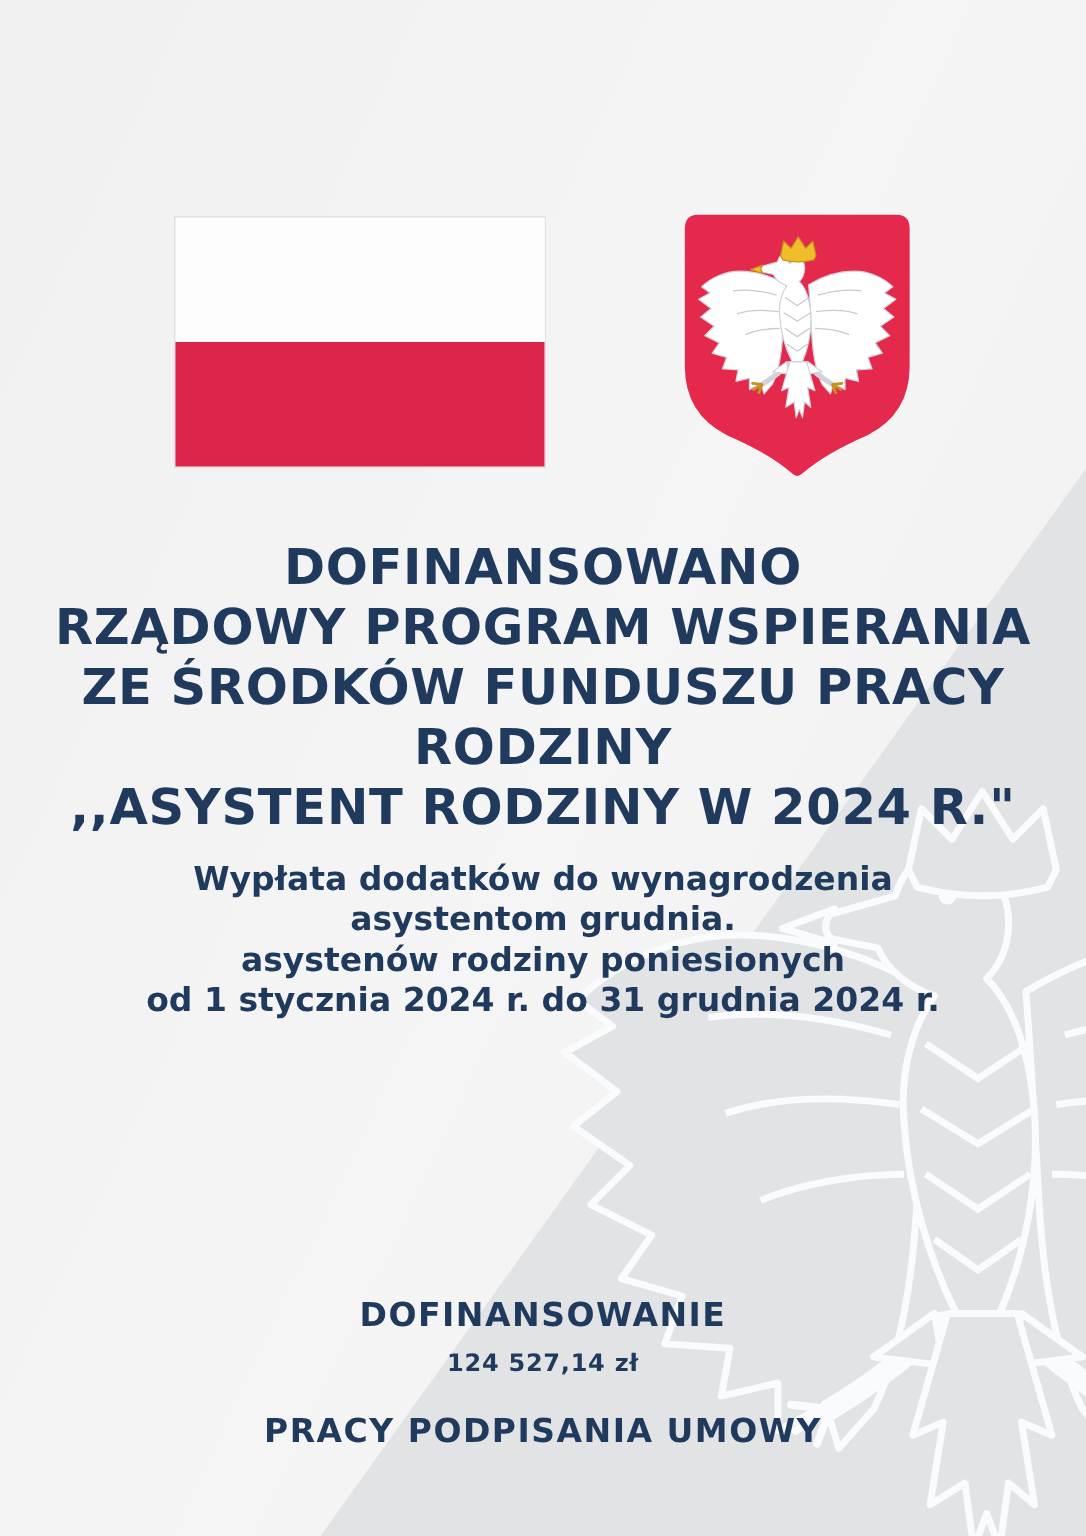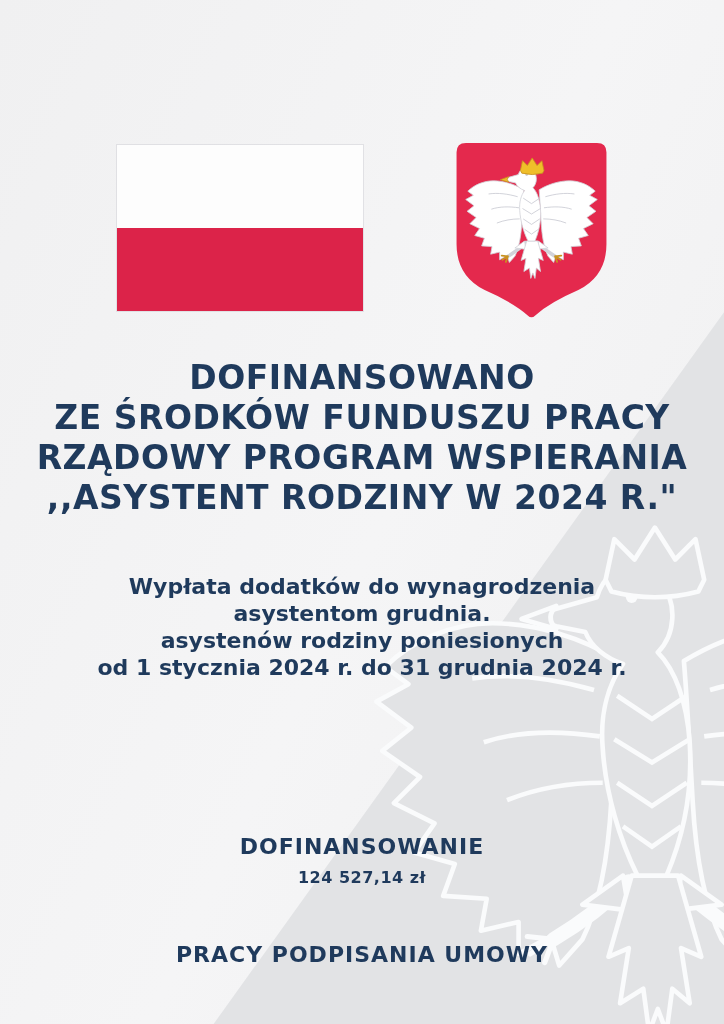--- a/index.html
+++ b/index.html
@@ -66,21 +66,21 @@
     font-size:33px;
     line-height:40px;
     letter-spacing:.5px;
   }
   .desc{
     top:551px;
     font-size:22px;
     line-height:27px;
   }
   .title span,.desc span{display:block;}
-  .funding{top:834px;}
+  .funding{top:865px;}
   .funding-label{
     font-size:22px;
     letter-spacing:1px;
   }
   .funding-amount{
     margin-top:9px;
     font-size:16px;
     letter-spacing:.5px;
   }
   .signing{top:942px;}
@@ -140,22 +140,23 @@
     <div class="flag-red"></div>
   </div>
 
   <svg class="coat-svg" viewBox="0 0 160 190" aria-hidden="true">
     <path fill="#e4294d" d="M10,0 L150,0 Q160,0 160,10 L160,108 Q160,142 130,157 Q100,170 84,184 Q80,188 76,184 Q60,170 30,157 Q0,142 0,108 L0,10 Q0,0 10,0 Z"></path>
     <use href="#eagle-sym" x="3" y="13" width="154" height="170"></use>
   </svg>
 
   <h1 class="center-text title">
     <span>DOFINANSOWANO</span>
+    <span>RZĄDOWY PROGRAM WSPIERANIA</span>
     <span>ZE ŚRODKÓW FUNDUSZU PRACY</span>
-    <span>RZĄDOWY PROGRAM WSPIERANIA</span>
+    <span>RODZINY</span>
     <span>,,ASYSTENT RODZINY W 2024 R."</span>
   </h1>
 
   <p class="center-text desc">
     <span>Wypłata dodatków do wynagrodzenia</span>
     <span>asystentom grudnia.</span>
     <span>asystenów rodziny poniesionych</span>
     <span>od 1 stycznia 2024 r. do 31 grudnia 2024 r.</span>
   </p>
 

